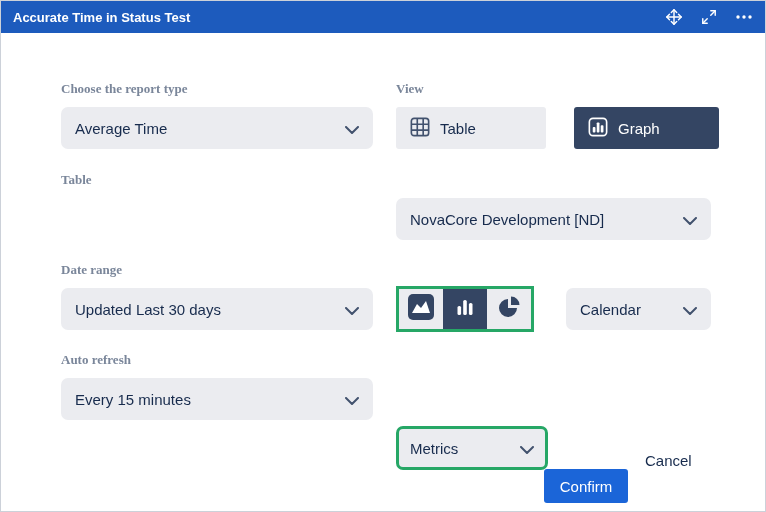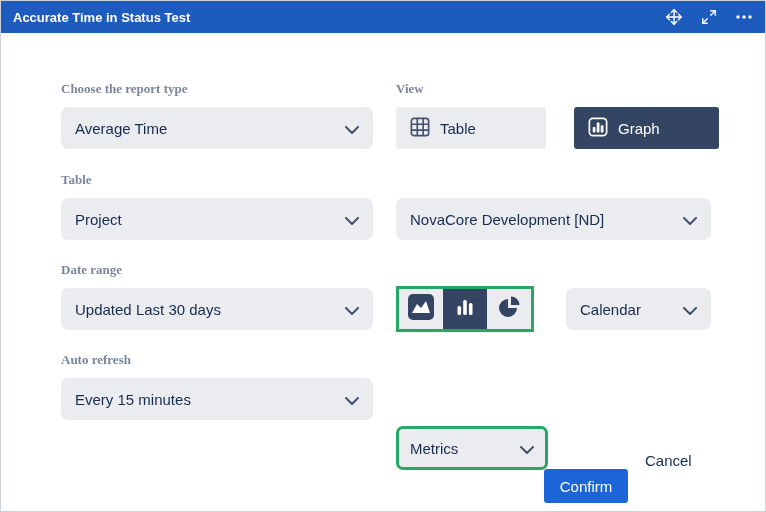--- a/index.html
+++ b/index.html
@@ -105,26 +105,20 @@
       <svg width="20" height="20" viewBox="0 0 22 22">
         <rect x="1.5" y="1.5" width="19" height="19" rx="4" fill="none" stroke="#ffffff" stroke-width="1.8"></rect>
         <rect x="5.2" y="11" width="3" height="6" rx="1" fill="#ffffff"></rect>
         <rect x="9.6" y="6" width="3" height="11" rx="1" fill="#ffffff"></rect>
         <rect x="14" y="9" width="3" height="8" rx="1" fill="#ffffff"></rect>
       </svg>
     </span>
     <span>Graph</span>
   </div>
 
-  <div class="dropdown" id="dd-item">
-    <span>Project</span>
-    <span><svg width="14" height="8" viewBox="0 0 14 8" fill="none">
-          <path d="M1 1 L7 7 L13 1" stroke="#42526e" stroke-width="2" stroke-linecap="round" stroke-linejoin="round"></path>
-        </svg></span>
-  </div>
   <div class="dropdown" id="dd-project">
     <span>NovaCore Development [ND]</span>
     <span><svg width="14" height="8" viewBox="0 0 14 8" fill="none">
           <path d="M1 1 L7 7 L13 1" stroke="#42526e" stroke-width="2" stroke-linecap="round" stroke-linejoin="round"></path>
         </svg></span>
   </div>
 
   <div class="dropdown" id="dd-daterange">
     <span>Updated Last 30 days</span>
     <span><svg width="14" height="8" viewBox="0 0 14 8" fill="none">

